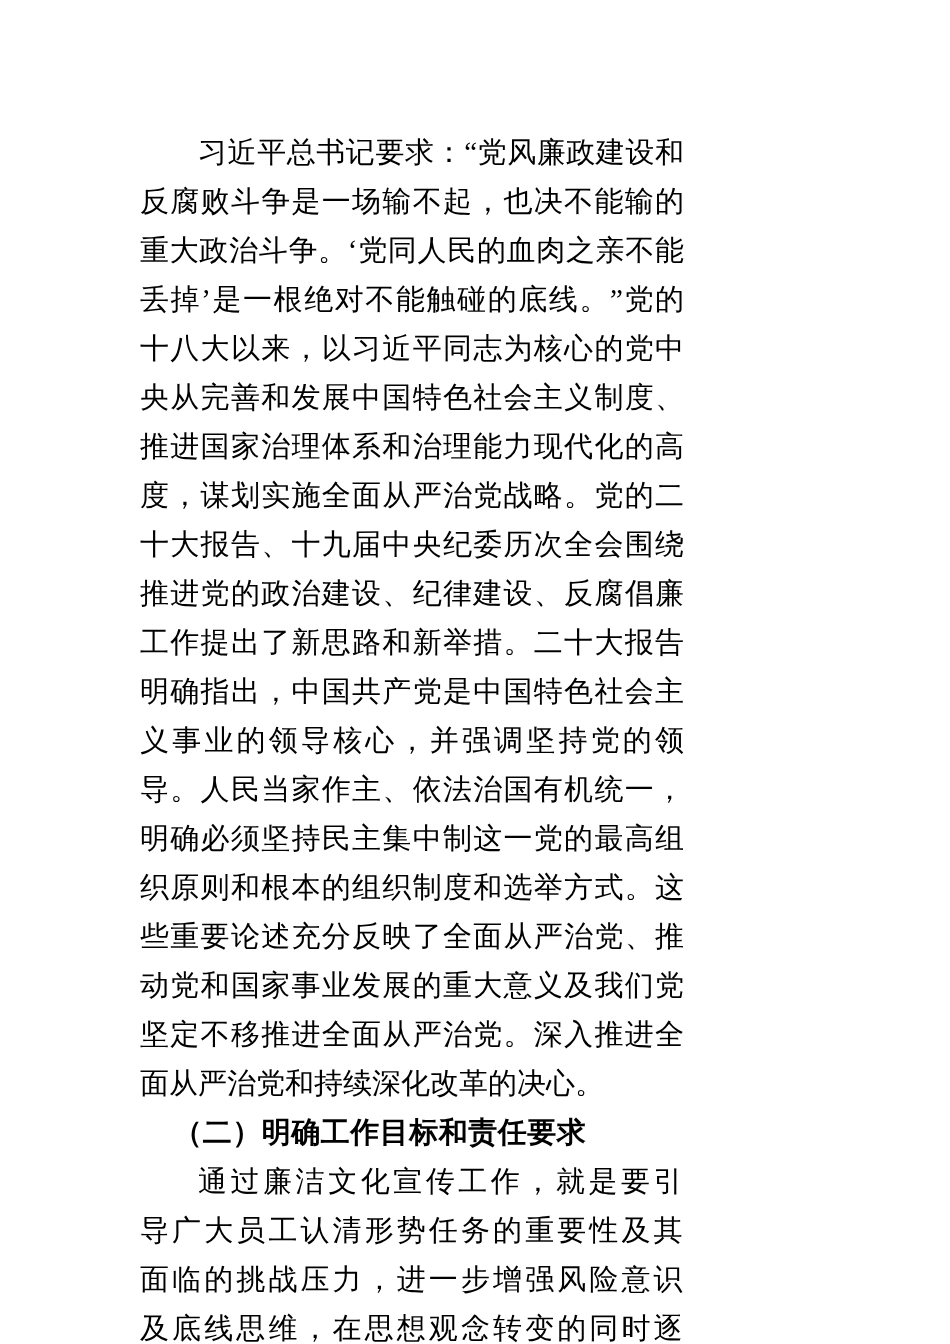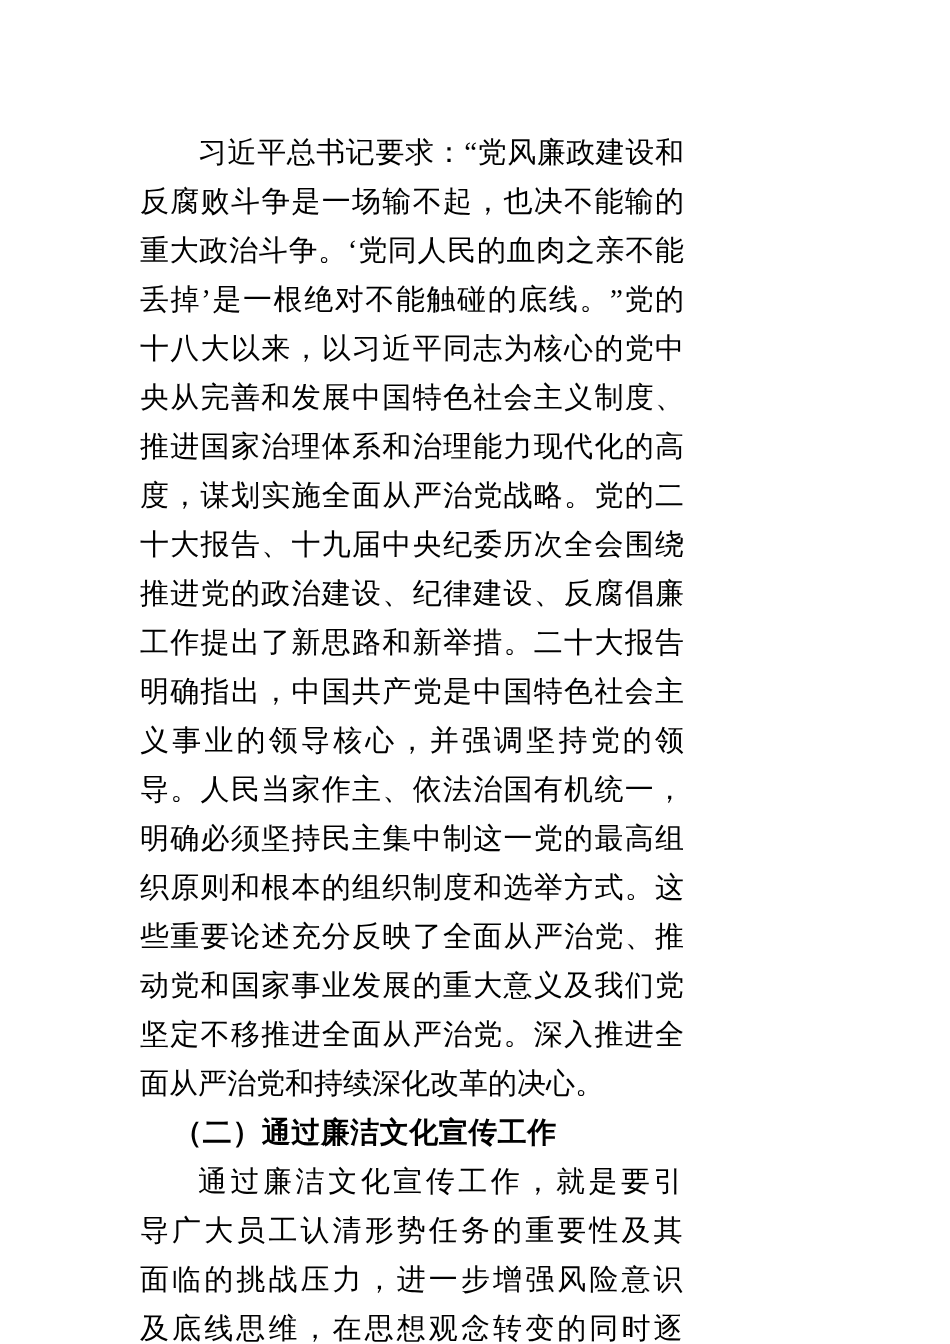--- a/index.html
+++ b/index.html
@@ -42,15 +42,15 @@
     text-indent: 1.15em;
     font-family: "Liberation Sans", "DejaVu Sans", sans-serif;
     letter-spacing: 0.5px;
   }
 </style>
 </head>
 <body>
 
 <div class="page">
   <p class="body-para">习近平总书记要求：“党风廉政建设和反腐败斗争是一场输不起，也决不能输的重大政治斗争。‘党同人民的血肉之亲不能丢掉’是一根绝对不能触碰的底线。”党的十八大以来，以习近平同志为核心的党中央从完善和发展中国特色社会主义制度、推进国家治理体系和治理能力现代化的高度，谋划实施全面从严治党战略。党的二十大报告、十九届中央纪委历次全会围绕推进党的政治建设、纪律建设、反腐倡廉工作提出了新思路和新举措。二十大报告明确指出，中国共产党是中国特色社会主义事业的领导核心，并强调坚持党的领导。人民当家作主、依法治国有机统一，明确必须坚持民主集中制这一党的最高组织原则和根本的组织制度和选举方式。这些重要论述充分反映了全面从严治党、推动党和国家事业发展的重大意义及我们党坚定不移推进全面从严治党。深入推进全面从严治党和持续深化改革的决心。</p>
-  <h3 class="section-heading">（二）通过廉洁文化宣传工作</h3>
+  <h3 class="section-heading">（二）明确工作目标和责任要求</h3>
   <p class="body-para spaced">通过廉洁文化宣传工作，就是要引导广大员工认清形势任务的重要性及其面临的挑战压力，进一步增强风险意识及底线思维，在思想观念转变的同时逐步推动各项纪律规矩制度的贯彻落实。廉洁文化宣传活动也是一项政治性很强且政治要求非常高的工作要求。在工作中务必要提高政治站位和政治站位，增强使命感责任感，坚持政治立场不移、政治方向不偏，自觉强化看齐意识，不折不扣地把</p>
 </div>
 
 </body></html>

